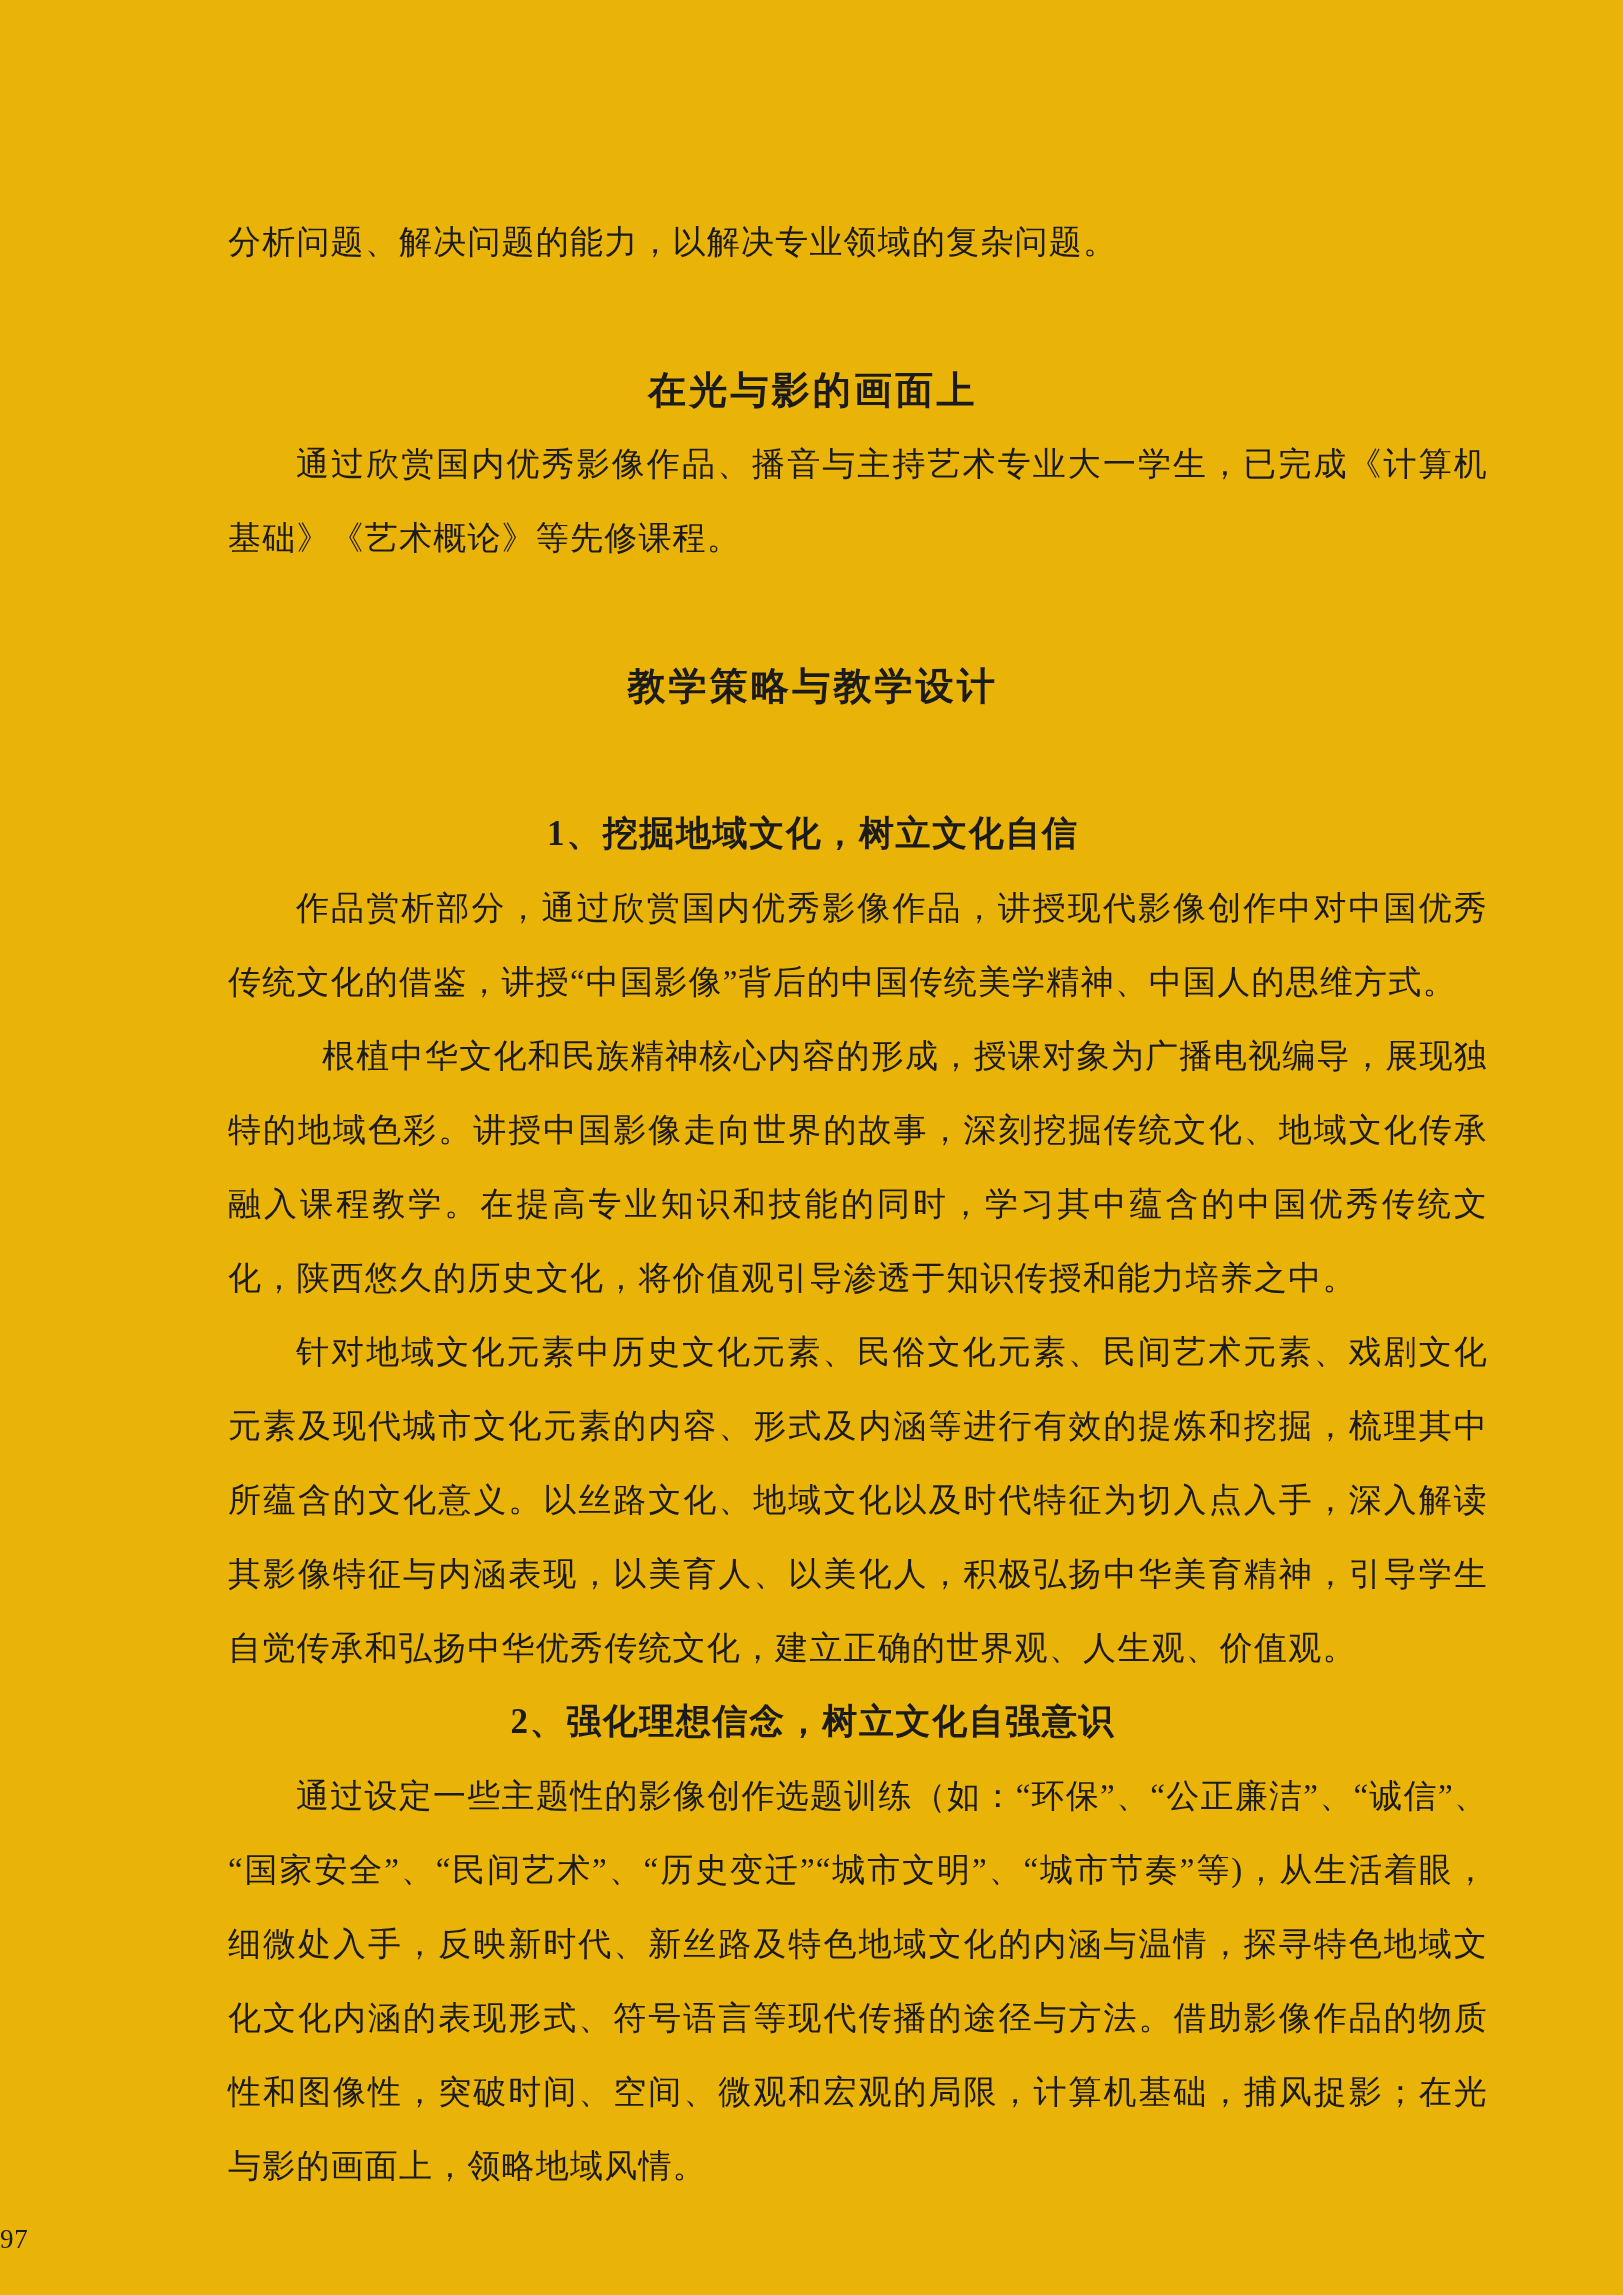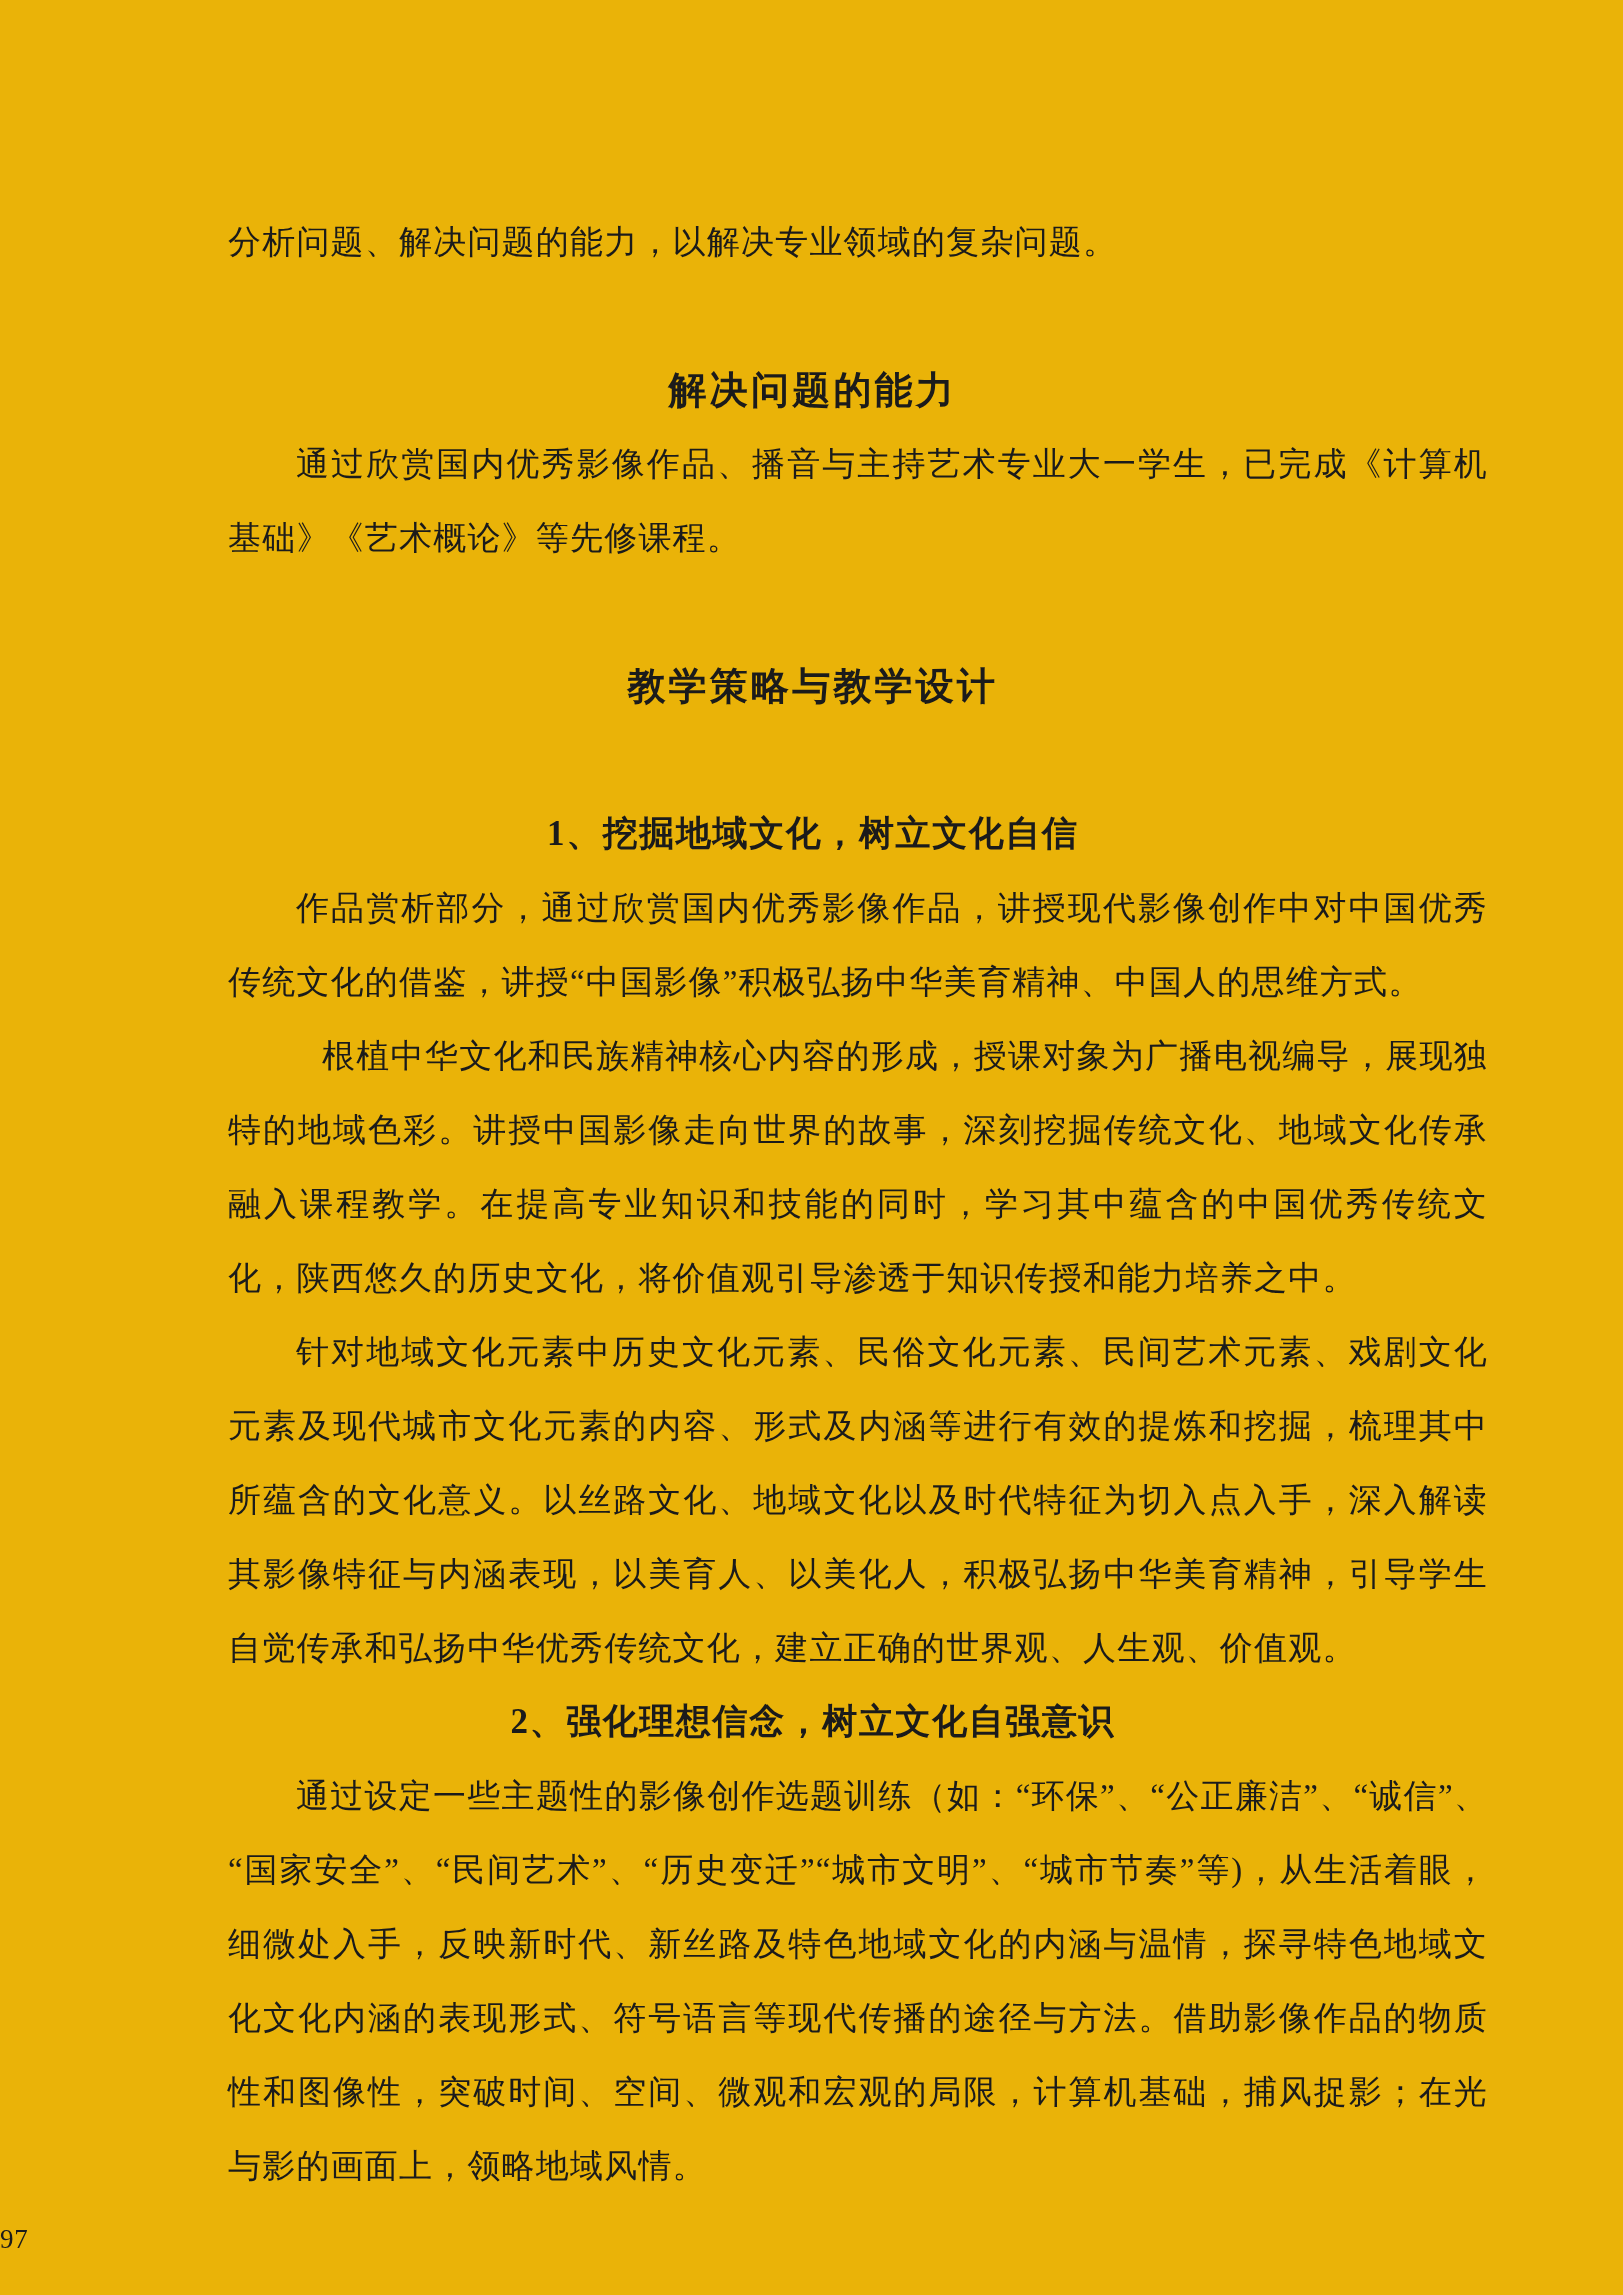--- a/index.html
+++ b/index.html
@@ -58,29 +58,29 @@
     font-family: "Liberation Serif", "DejaVu Serif", serif;
   }
 </style>
 </head>
 <body>
 
 <div class="page">
 
   <p class="body-text">分析问题、解决问题的能力，以解决专业领域的复杂问题。</p>
 
-  <h1 class="doc-h1">解决问题的能力</h1>
+  <h1 class="doc-h1">在光与影的画面上</h1>
 
   <p class="body-text indent">通过欣赏国内优秀影像作品、播音与主持艺术专业大一学生，已完成《计算机基础》《艺术概论》等先修课程。</p>
 
   <h1 class="doc-h1 gap-after">教学策略与教学设计</h1>
 
   <h2 class="doc-h2">1、挖掘地域文化，树立文化自信</h2>
 
-  <p class="body-text indent">作品赏析部分，通过欣赏国内优秀影像作品，讲授现代影像创作中对中国优秀传统文化的借鉴，讲授“中国影像”积极弘扬中华美育精神、中国人的思维方式。</p>
+  <p class="body-text indent">作品赏析部分，通过欣赏国内优秀影像作品，讲授现代影像创作中对中国优秀传统文化的借鉴，讲授“中国影像”背后的中国传统美学精神、中国人的思维方式。</p>
 
   <p class="body-text indent-extra">根植中华文化和民族精神核心内容的形成，授课对象为广播电视编导，展现独特的地域色彩。讲授中国影像走向世界的故事，深刻挖掘传统文化、地域文化传承融入课程教学。在提高专业知识和技能的同时，学习其中蕴含的中国优秀传统文化，陕西悠久的历史文化，将价值观引导渗透于知识传授和能力培养之中。</p>
 
   <p class="body-text indent">针对地域文化元素中历史文化元素、民俗文化元素、民间艺术元素、戏剧文化元素及现代城市文化元素的内容、形式及内涵等进行有效的提炼和挖掘，梳理其中所蕴含的文化意义。以丝路文化、地域文化以及时代特征为切入点入手，深入解读其影像特征与内涵表现，以美育人、以美化人，积极弘扬中华美育精神，引导学生自觉传承和弘扬中华优秀传统文化，建立正确的世界观、人生观、价值观。</p>
 
   <h2 class="doc-h2">2、强化理想信念，树立文化自强意识</h2>
 
   <p class="body-text indent">通过设定一些主题性的影像创作选题训练（如：“环保”、“公正廉洁”、“诚信”、“国家安全”、“民间艺术”、“历史变迁”“城市文明”、“城市节奏”等)，从生活着眼，细微处入手，反映新时代、新丝路及特色地域文化的内涵与温情，探寻特色地域文化文化内涵的表现形式、符号语言等现代传播的途径与方法。借助影像作品的物质性和图像性，突破时间、空间、微观和宏观的局限，计算机基础，捕风捉影；在光与影的画面上，领略地域风情。</p>
 
   <div class="footer">97</div>

